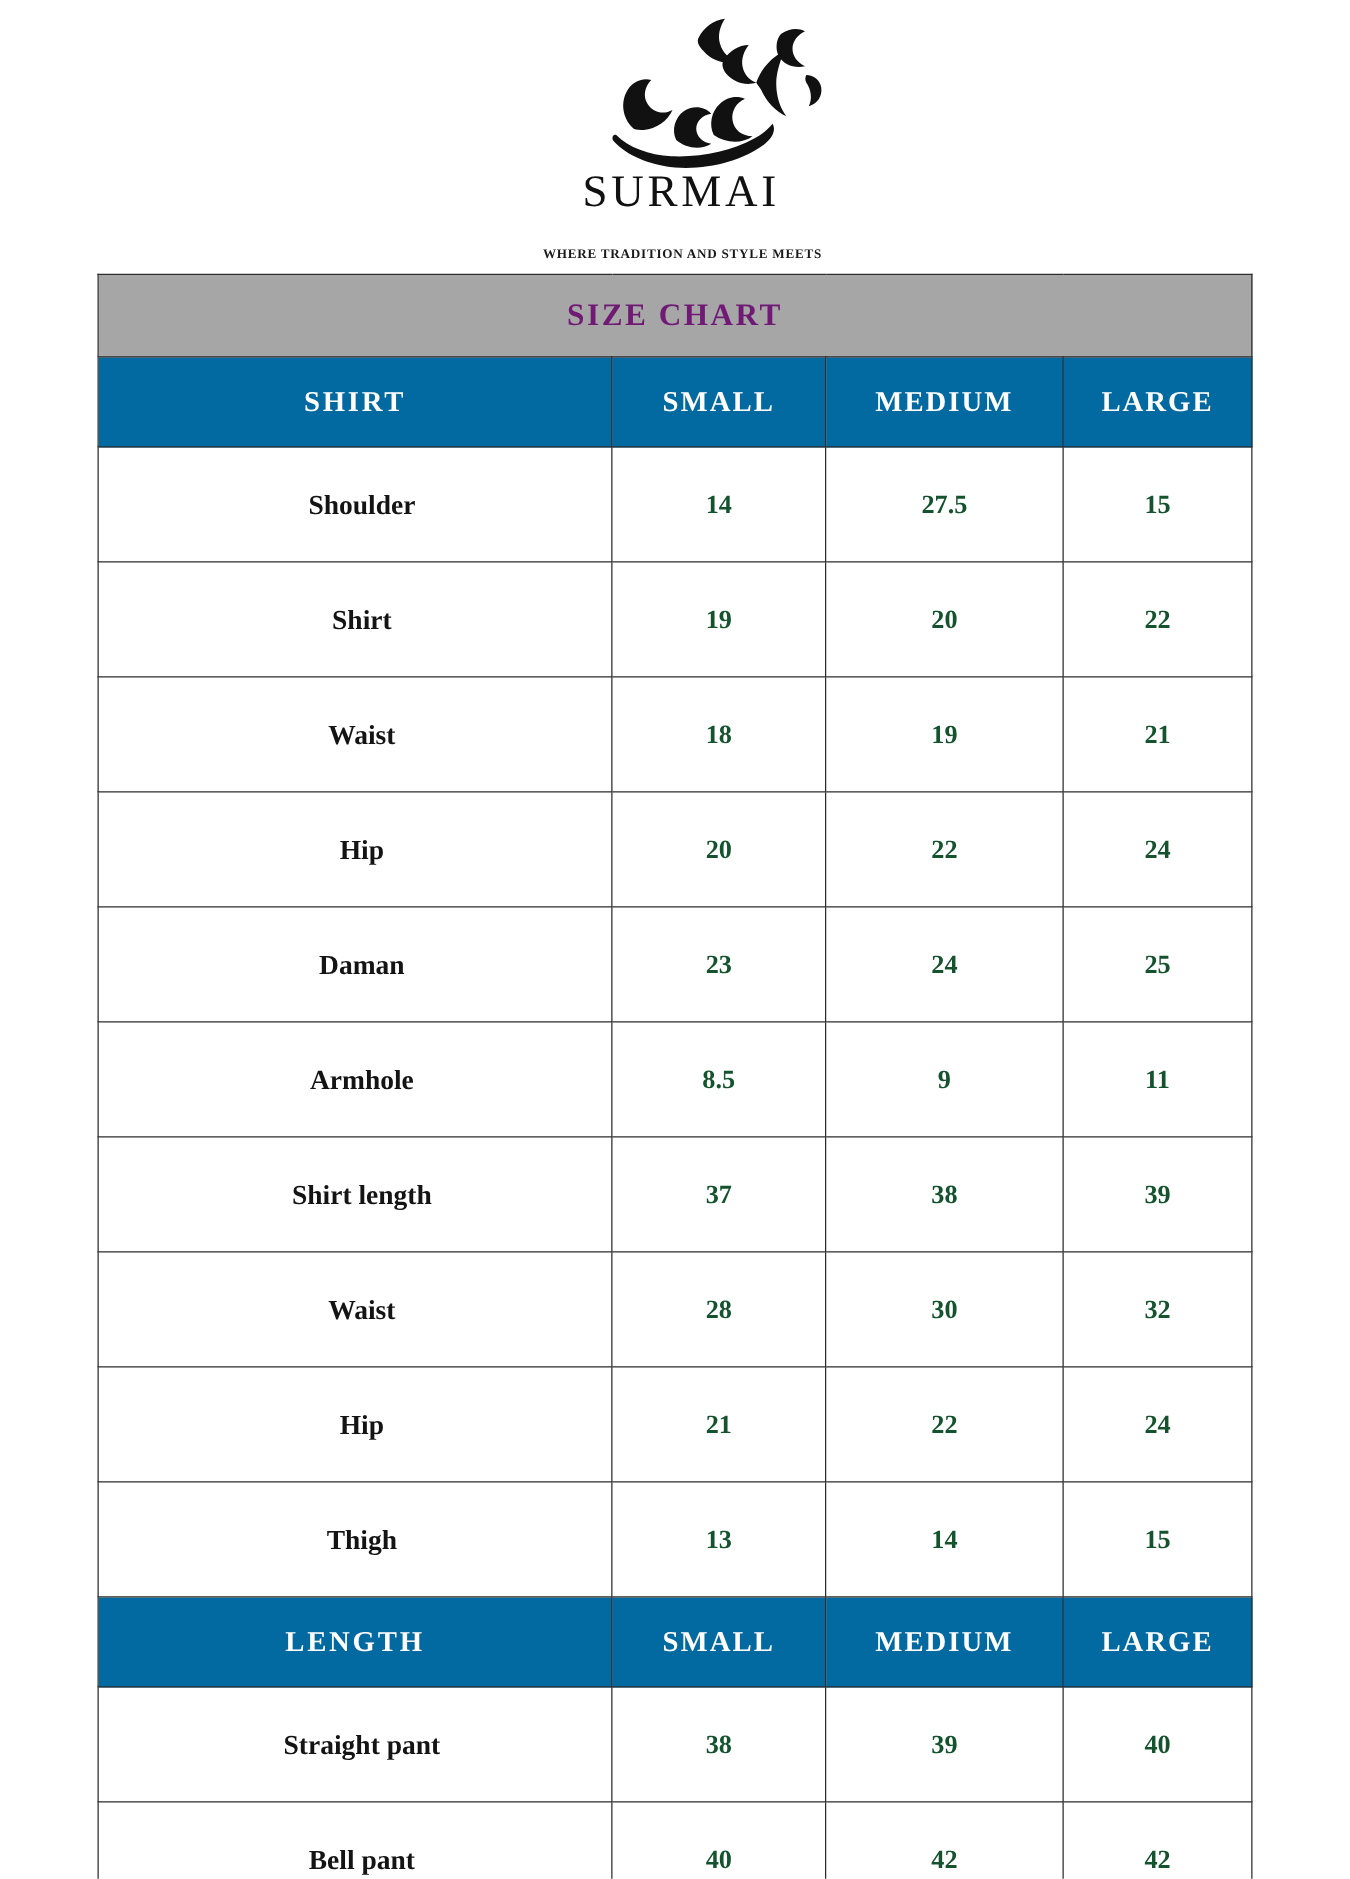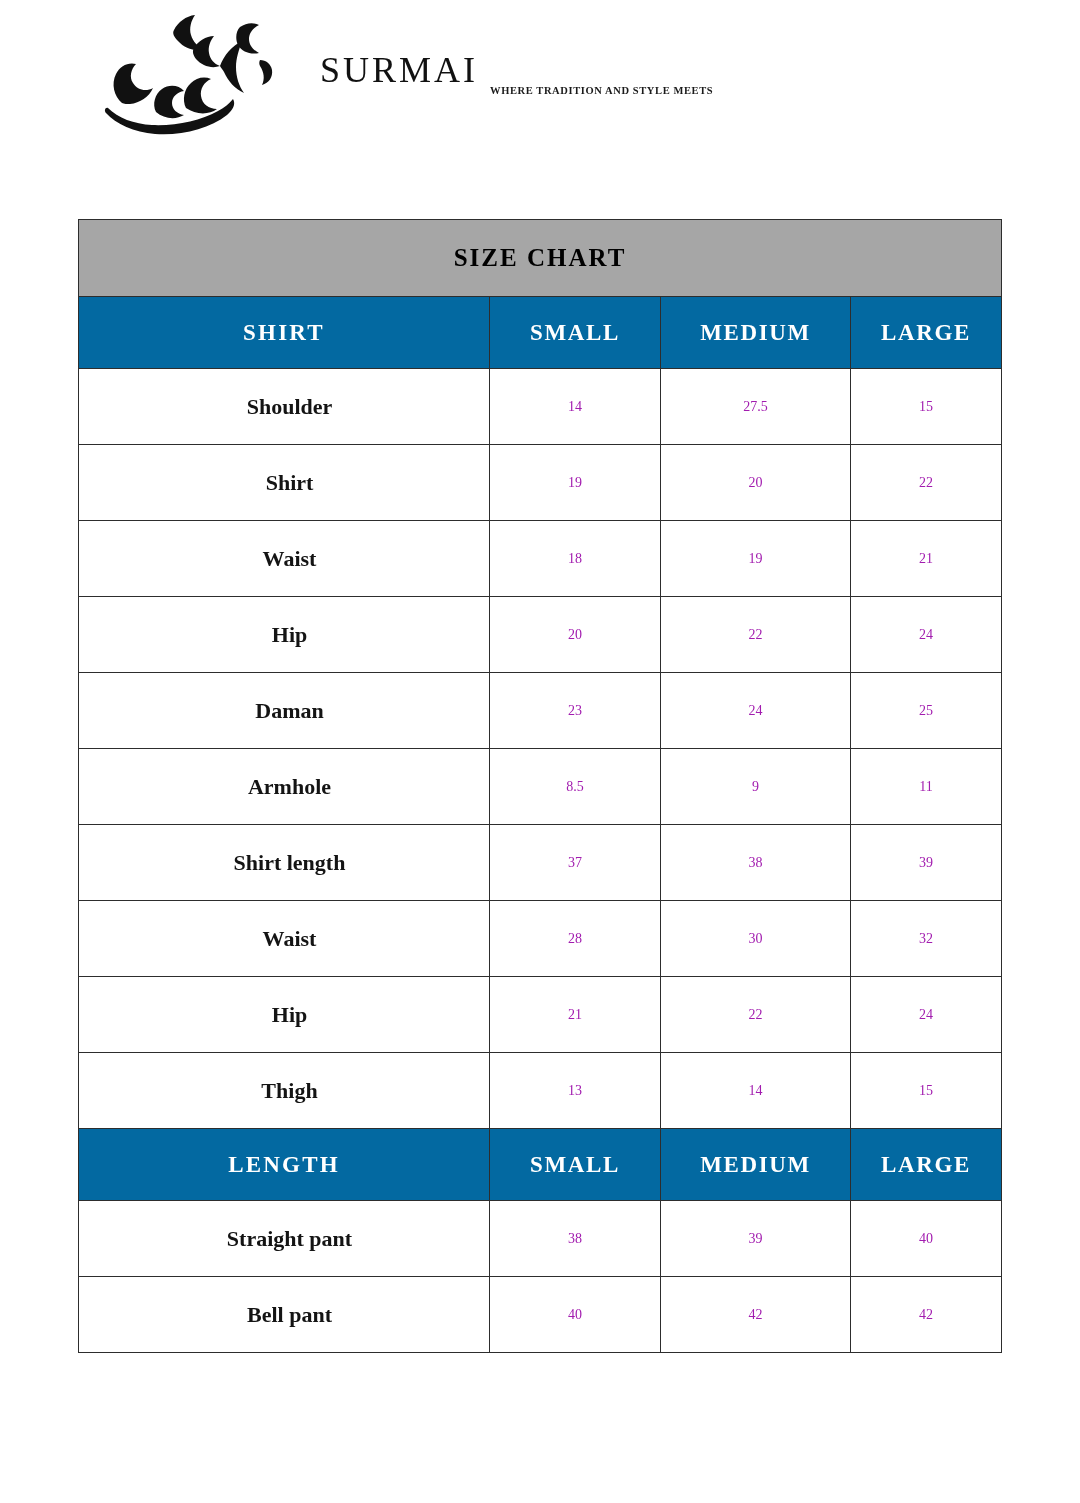--- a/index.html
+++ b/index.html
@@ -21,20 +21,21 @@
     height: 1503px;
     position: relative;
     background: #ffffff;
   }
 
   
   .brand {
     width: 100%;
     padding-top: 8px;
     display: flex;
+    flex-direction: column;
     align-items: center;
   }
   .brand-mark {
     width: 300px;
     height: 140px;
     display: flex;
     align-items: center;
     justify-content: center;
     margin-left: 10px;
   }
@@ -75,48 +76,48 @@
     text-align: center;
     vertical-align: middle;
   }
   col.c-label { width: 411px; }
   col.c-small { width: 171px; }
   col.c-medium { width: 190px; }
   col.c-large { width: 151px; }
 
   .title-cell {
     background: #a6a6a6;
-    color: #000000;
+    color: #701a75;
     font-weight: 700;
     font-size: 25px;
     letter-spacing: 2px;
-    height: 77px;
+    height: 66px;
   }
   .group-cell {
     background: #0369a1;
     color: #ffffff;
     font-weight: 700;
     font-size: 23px;
     letter-spacing: 1.6px;
     height: 72px;
   }
   .group-cell.label {
     letter-spacing: 2.2px;
   }
   .row-label {
     font-weight: 700;
     font-size: 22px;
-    height: 76px;
+    height: 92px;
     color: #141414;
     padding-left: 12px;
   }
   .val {
-    font-size: 14px;
-    font-weight: 400;
-    color: #a21caf;
+    font-size: 21px;
+    font-weight: 700;
+    color: #14532d;
   }
 </style>
 </head>
 <body>
 
 <div class="page">
 
   <div class="brand">
     <div class="brand-mark">
       <svg width="300" height="140" viewBox="0 0 300 140" aria-hidden="true">

